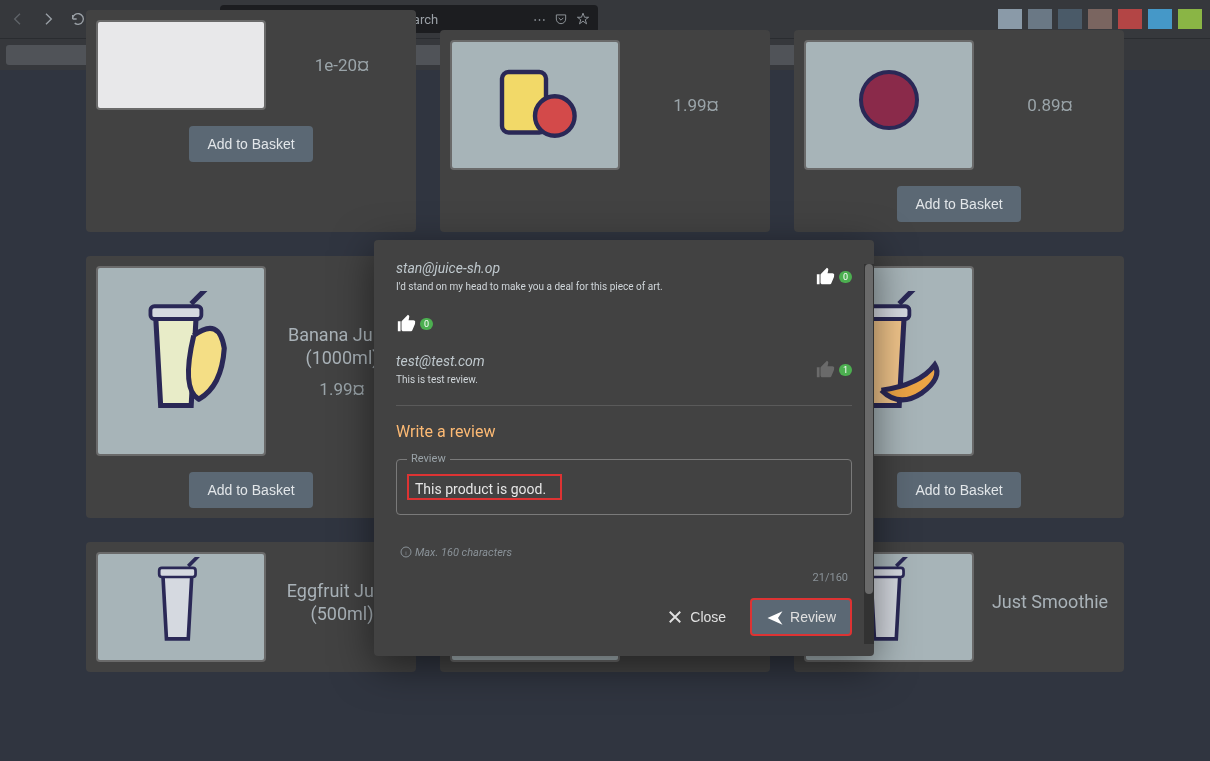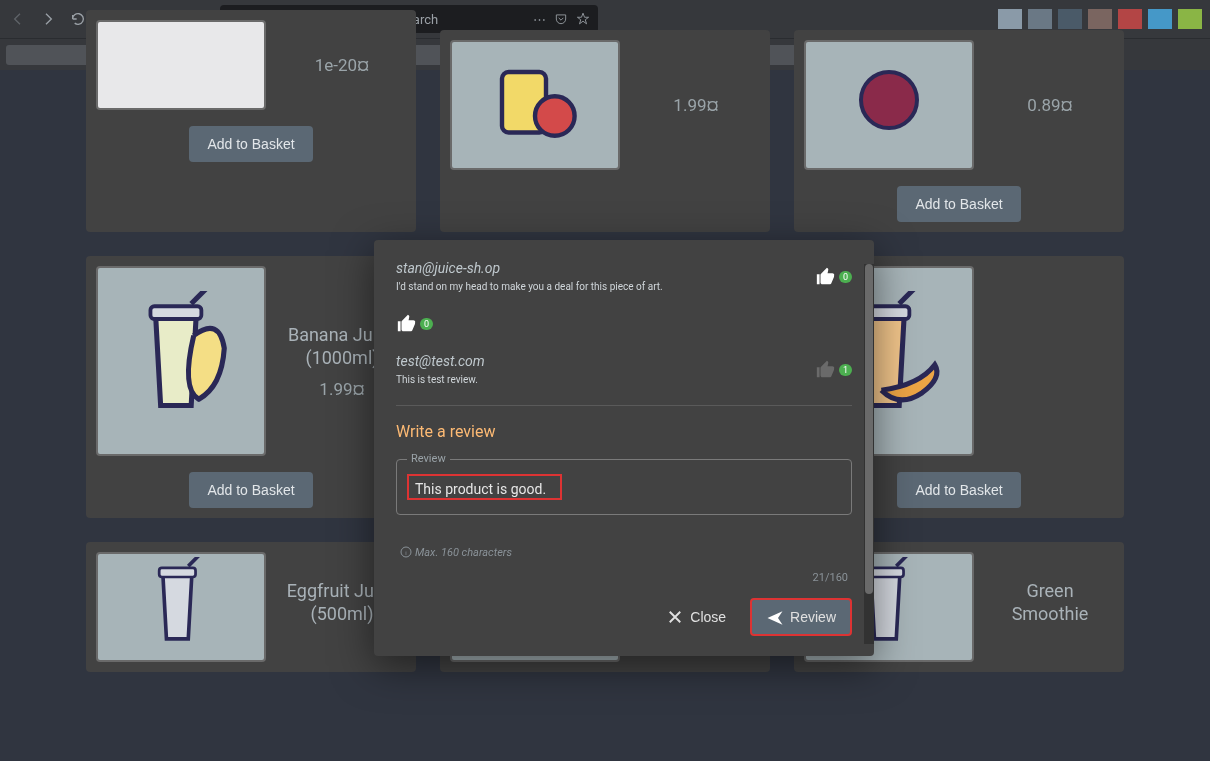--- a/index.html
+++ b/index.html
@@ -375,21 +375,21 @@
     <div class="product-card">
       <div class="card-top">
         <div class="prod-img" style="height:110px">
           <svg class="juice-svg" viewBox="0 0 100 110" style="height:100px;">
               <path d="M30 18h32l-4 72H34z" fill="#d5d9e0" stroke="#2a2856" stroke-width="4"></path>
               <rect x="26" y="12" width="40" height="10" rx="3" fill="#d5d9e0" stroke="#2a2856" stroke-width="3"></rect>
               <line x1="58" y1="10" x2="72" y2="-4" stroke="#2a2856" stroke-width="4"></line>
             </svg>
         </div>
         <div class="prod-info">
-          <div class="prod-name">Green Smoothie</div>
+          <div class="prod-name">Just Smoothie</div>
         </div>
       </div>
     </div>
   </div>
 
   <div class="overlay">
     <div class="scroll-track">
       <div class="scroll-thumb"></div>
     </div>
 

